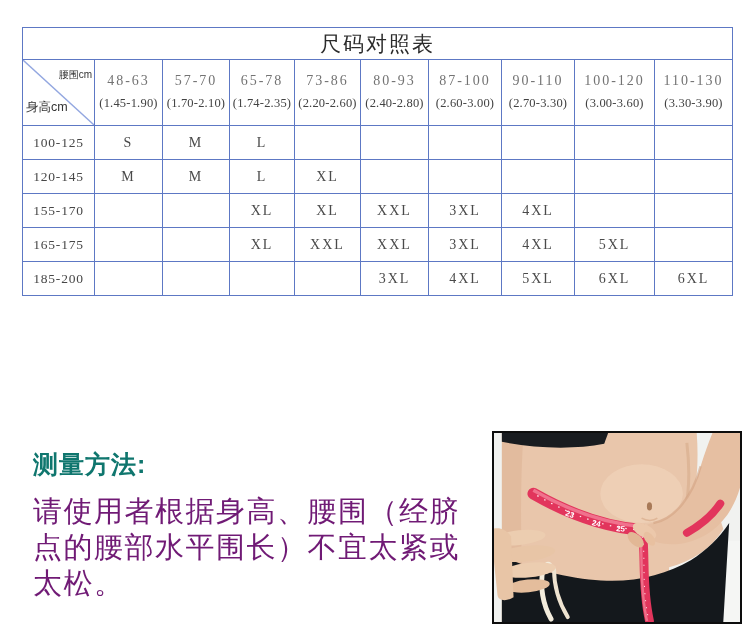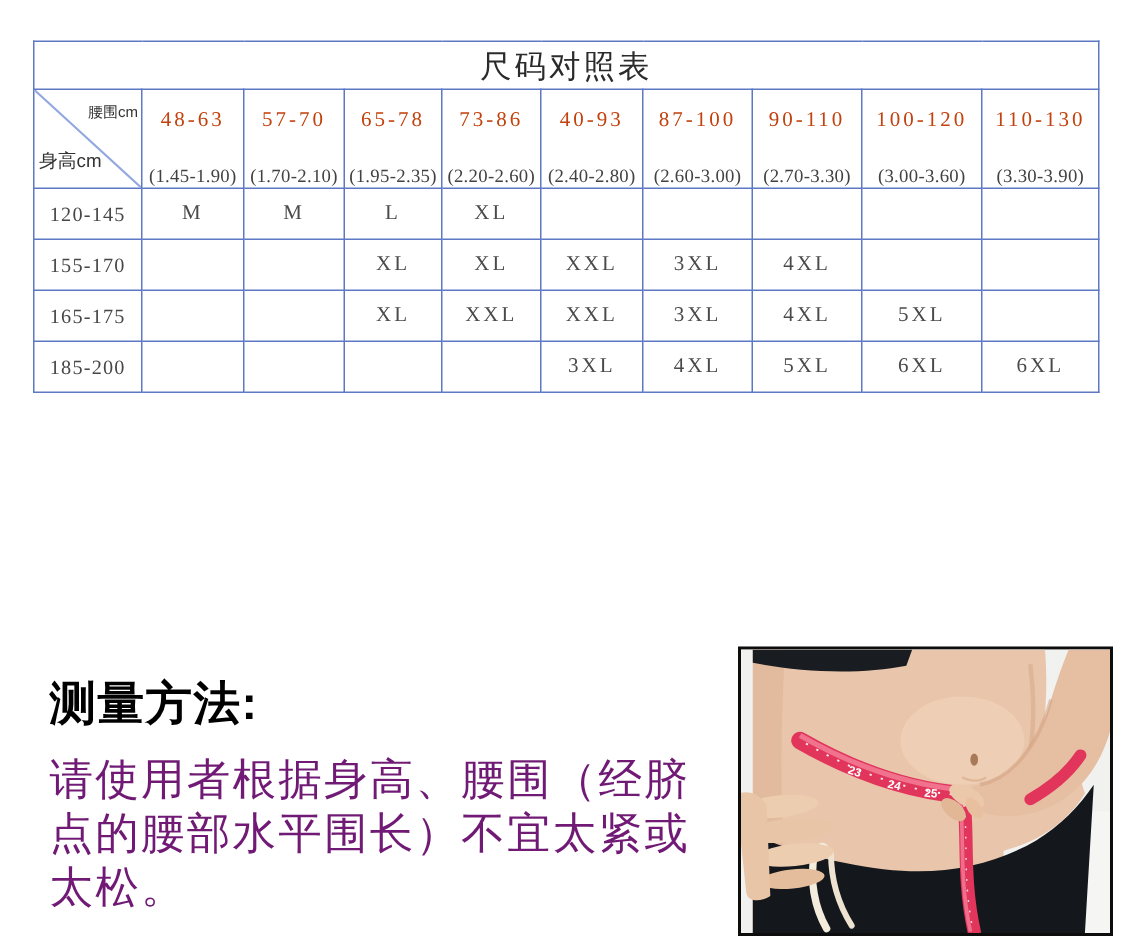--- a/index.html
+++ b/index.html
@@ -20,24 +20,24 @@
   }
 
   .corner-cell { position:relative; height:66px; padding:0; }
   .corner-cell svg.diag { position:absolute; inset:0; width:100%; height:100%; display:block; }
   .corner-waist { position:absolute; top:8px; right:2px; font-size:10px; color:#333; white-space:nowrap; }
   .corner-height { position:absolute; bottom:9px; left:3px; font-size:12.5px; color:#333; white-space:nowrap; }
 
   .col-head { text-align:center; vertical-align:top; }
   .waist-range {
     margin-top:13px; font-family:"Liberation Serif", serif;
-    font-size:14px; letter-spacing:2px; color:#c2410c; white-space:nowrap;
+    font-size:14px; letter-spacing:2px; color:#737373; white-space:nowrap;
   }
   .waist-chi {
-    margin-top:21px; font-family:"Liberation Serif", serif;
+    margin-top:7px; font-family:"Liberation Serif", serif;
     font-size:12.5px; letter-spacing:0.2px; color:#424242; white-space:nowrap;
   }
 
   .row-head {
     height:34px; text-align:center; vertical-align:middle;
     font-family:"Liberation Serif", serif; font-size:13.5px;
     letter-spacing:0.8px; color:#474747;
   }
   .size-cell {
     height:34px; text-align:center; vertical-align:middle;
@@ -46,21 +46,21 @@
   }
 
   .note-cell {
     height:42px; vertical-align:middle; padding-left:11px;
     font-size:14.5px; color:#2e2e2e; letter-spacing:0.2px;
   }
 
   
   .measure { position:absolute; left:33px; top:448px; width:456px; }
   .measure-heading {
-    font-size:31px; font-weight:bold; color:#000000; letter-spacing:1px;
+    font-size:25px; font-weight:bold; color:#0f766e; letter-spacing:1px;
   }
   .measure-body {
     margin-top:12px; font-size:29px; color:#701a75;
     line-height:36px; letter-spacing:1.5px;
   }
 
   
   .photo {
     position:absolute; left:492px; top:431px; width:250px; height:193px;
     border:2px solid #0d0d0d; background:#f0f1ef;
@@ -101,48 +101,60 @@
       <td class="col-head">
             <div class="waist-range">48-63</div>
             <div class="waist-chi">(1.45-1.90)</div>
           </td>
           <td class="col-head">
             <div class="waist-range">57-70</div>
             <div class="waist-chi">(1.70-2.10)</div>
           </td>
           <td class="col-head">
             <div class="waist-range">65-78</div>
-            <div class="waist-chi">(1.95-2.35)</div>
+            <div class="waist-chi">(1.74-2.35)</div>
           </td>
           <td class="col-head">
             <div class="waist-range">73-86</div>
             <div class="waist-chi">(2.20-2.60)</div>
           </td>
           <td class="col-head">
-            <div class="waist-range">40-93</div>
+            <div class="waist-range">80-93</div>
             <div class="waist-chi">(2.40-2.80)</div>
           </td>
           <td class="col-head">
             <div class="waist-range">87-100</div>
             <div class="waist-chi">(2.60-3.00)</div>
           </td>
           <td class="col-head">
             <div class="waist-range">90-110</div>
             <div class="waist-chi">(2.70-3.30)</div>
           </td>
           <td class="col-head">
             <div class="waist-range">100-120</div>
             <div class="waist-chi">(3.00-3.60)</div>
           </td>
           <td class="col-head">
             <div class="waist-range">110-130</div>
             <div class="waist-chi">(3.30-3.90)</div>
           </td>
         </tr>
 
+      <tr>
+          <td class="row-head">100-125</td>
+          <td class="size-cell">S</td>
+          <td class="size-cell">M</td>
+          <td class="size-cell">L</td>
+          <td class="size-cell"></td>
+          <td class="size-cell"></td>
+          <td class="size-cell"></td>
+          <td class="size-cell"></td>
+          <td class="size-cell"></td>
+          <td class="size-cell"></td>
+        </tr>
         <tr>
           <td class="row-head">120-145</td>
           <td class="size-cell">M</td>
           <td class="size-cell">M</td>
           <td class="size-cell">L</td>
           <td class="size-cell">XL</td>
           <td class="size-cell"></td>
           <td class="size-cell"></td>
           <td class="size-cell"></td>
           <td class="size-cell"></td>

